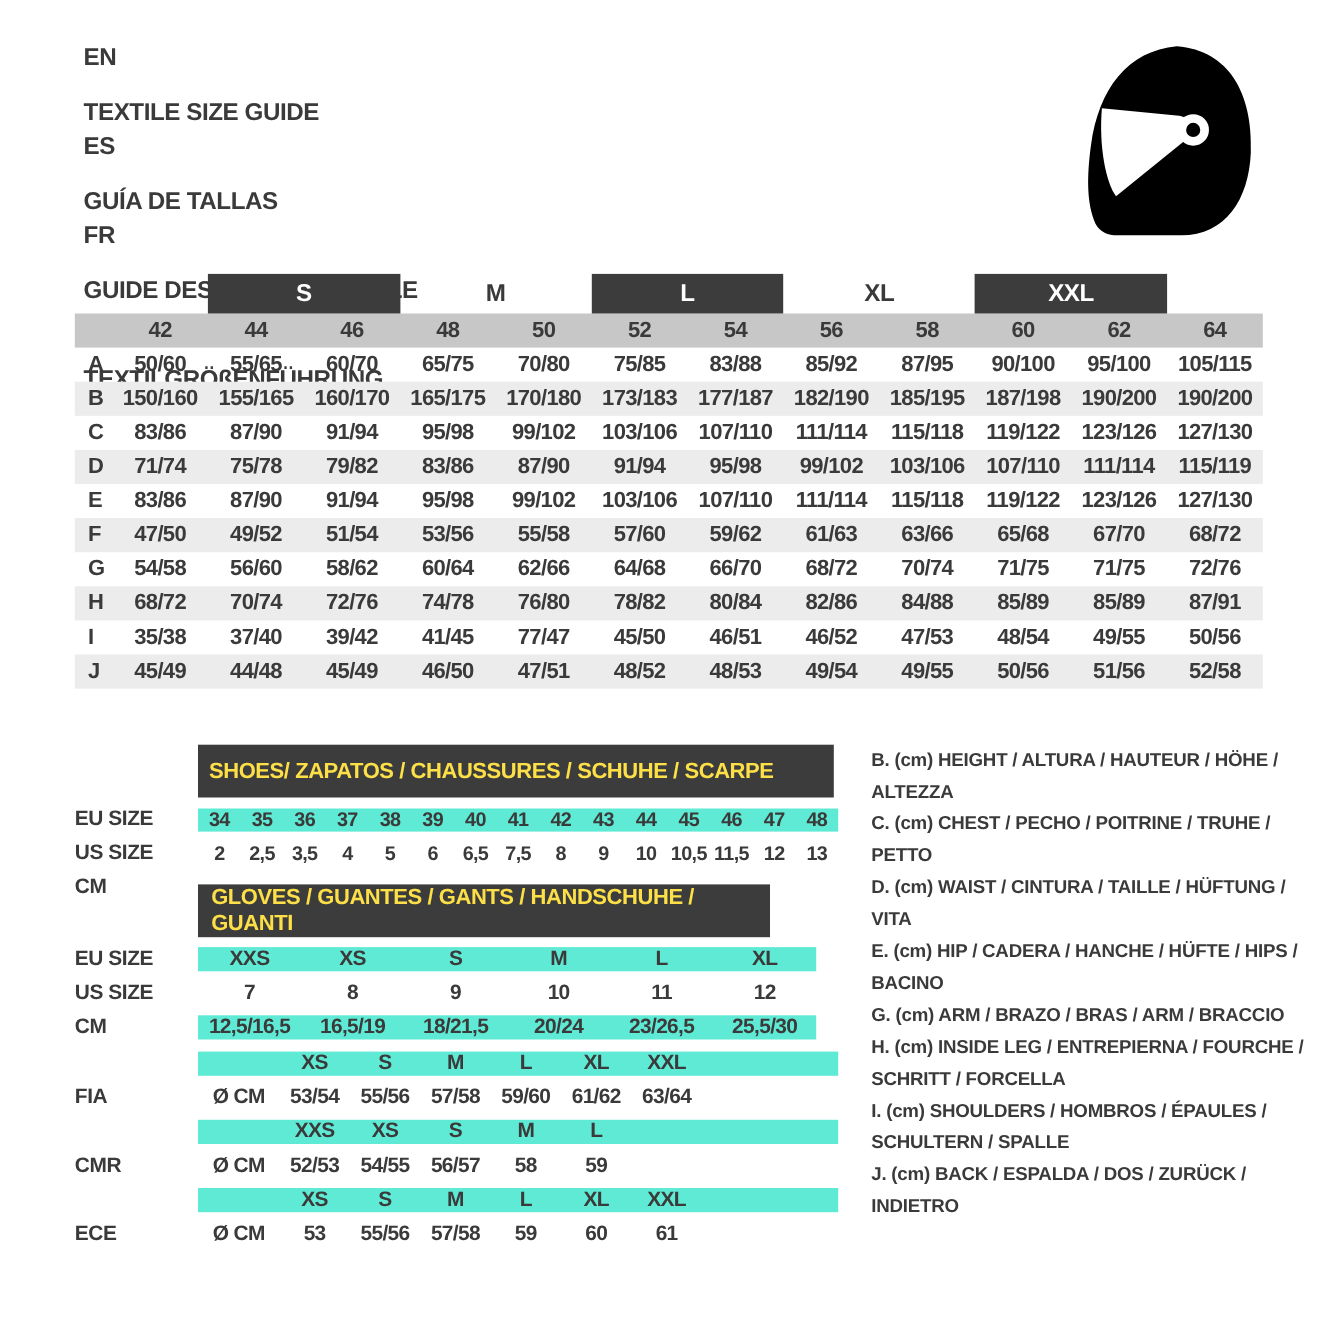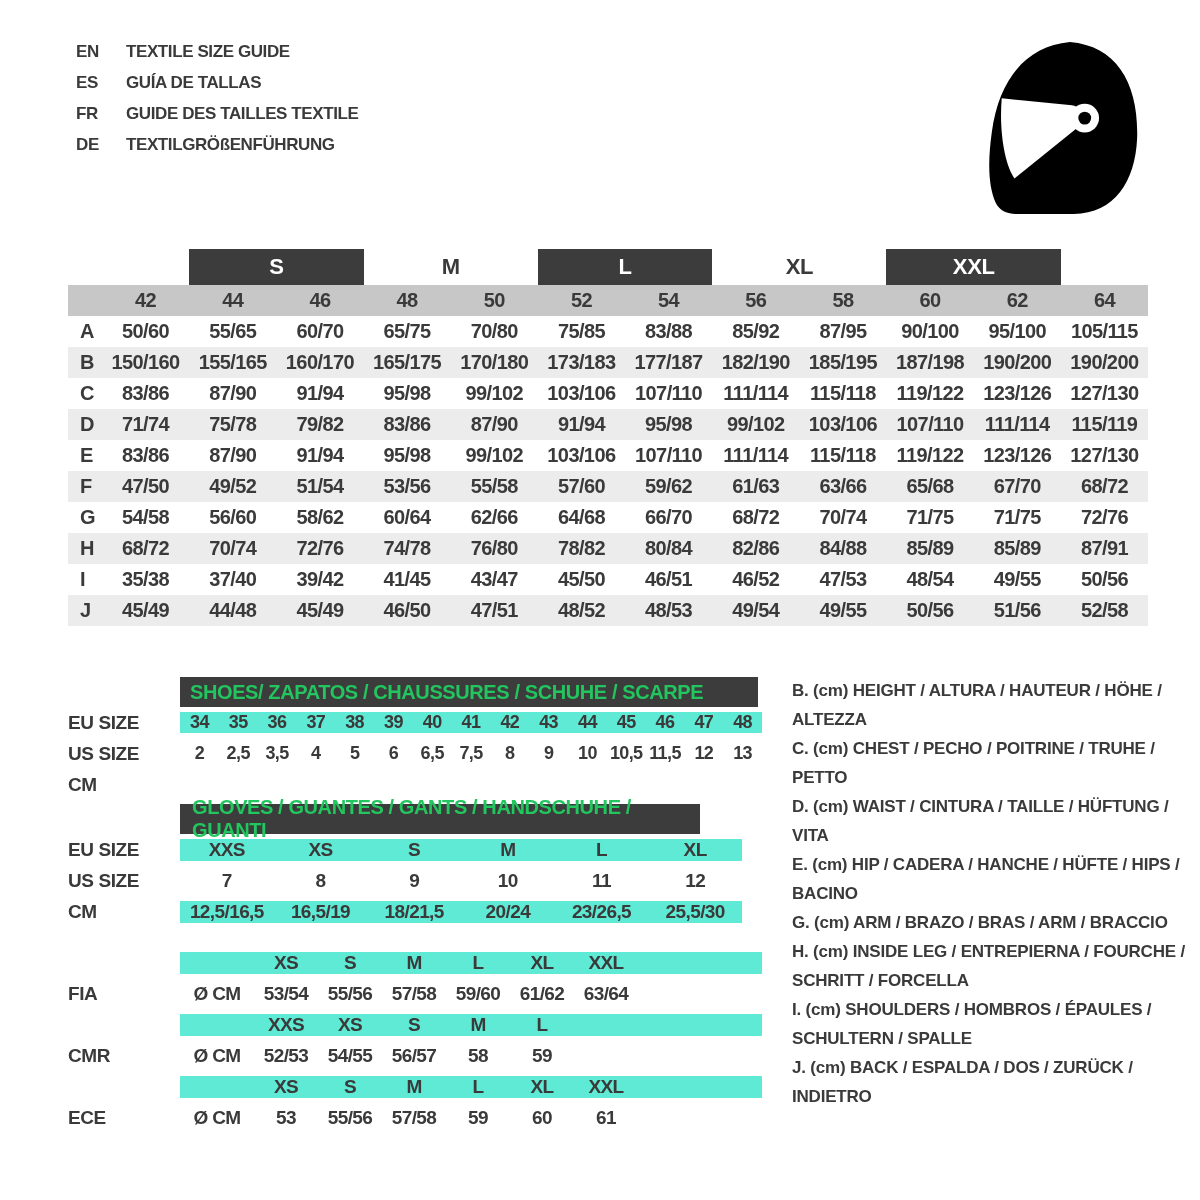--- a/index.html
+++ b/index.html
@@ -3,40 +3,40 @@
 <meta charset="utf-8">
 <style>
   html,body{margin:0;padding:0;}
   body{
     width:1200px;height:1200px;position:relative;background:#ffffff;
     font-family:"Liberation Sans", sans-serif;font-weight:700;color:#3a3a3a;
     overflow:hidden;-webkit-font-smoothing:antialiased;
   }
   
   .lang-list{position:absolute;left:76px;top:36px;}
-  .lang-row{display:flex;font-size:17px;line-height:31px;letter-spacing:-0.4px;}
+  .lang-row{display:flex;font-size:22px;line-height:31px;letter-spacing:-0.4px;flex-direction:column;}
   .lang-code{width:50px;flex:0 0 50px;}
   .helmet-wrap{position:absolute;left:978px;top:36px;}
   
   .main-table{position:absolute;left:68px;top:249px;width:1080px;}
   .grid13{display:grid;grid-template-columns:34px repeat(12,1fr);}
   .band-row{height:36px;}
   .band{display:flex;align-items:center;justify-content:center;font-size:22px;letter-spacing:-0.4px;}
   .band.box{background:#3c3c3c;color:#ffffff;}
   .num-row{background:#c7c7c7;height:31px;}
   .cell{display:flex;align-items:center;justify-content:center;font-size:20px;letter-spacing:-0.6px;white-space:nowrap;}
   .data-row{height:31px;}
   .data-row.alt{background:#ececec;}
   .row-label{justify-content:flex-start;padding-left:12px;}
   
   .sub{position:absolute;left:68px;}
-  .sub-title{background:#3c3c3c;color:#22c55e;font-size:20px;height:30px;
+  .sub-title{background:#3c3c3c;color:#fde047;font-size:20px;height:48px;
     display:flex;align-items:center;padding-left:10px;letter-spacing:-0.4px;
     margin-left:112px;box-sizing:border-box;}
-  .srow{display:flex;height:31px;align-items:center;}
+  .srow{display:flex;height:31px;align-items:flex-end;}
   .srow-label{width:112px;flex:0 0 112px;display:flex;align-items:center;font-size:19px;letter-spacing:-0.4px;}
   .srow-content{display:grid;}
   .srow-content.gray{background:#5eead4;}
   .shoes-grid{width:582px;grid-template-columns:repeat(15,1fr);}
   .shoes-grid .cell{font-size:18px;letter-spacing:-0.6px;}
   .gloves-grid{width:562px;grid-template-columns:repeat(6,1fr);}
   .gloves-grid .cell{font-size:19px;}
   .helmet-grid{width:582px;grid-template-columns:74px repeat(6,64px) 1fr;}
   .helmet-grid .cell{font-size:19px;}
   
@@ -217,21 +217,21 @@
         <div class="cell">85/89</div>
         <div class="cell">85/89</div>
         <div class="cell">87/91</div>
       </div>
       <div class="data-row grid13">
         <div class="cell row-label">I</div>
         <div class="cell">35/38</div>
         <div class="cell">37/40</div>
         <div class="cell">39/42</div>
         <div class="cell">41/45</div>
-        <div class="cell">43/47</div>
+        <div class="cell">77/47</div>
         <div class="cell">45/50</div>
         <div class="cell">46/51</div>
         <div class="cell">46/52</div>
         <div class="cell">47/53</div>
         <div class="cell">48/54</div>
         <div class="cell">49/55</div>
         <div class="cell">50/56</div>
       </div>
       <div class="data-row grid13 alt">
         <div class="cell row-label">J</div>

